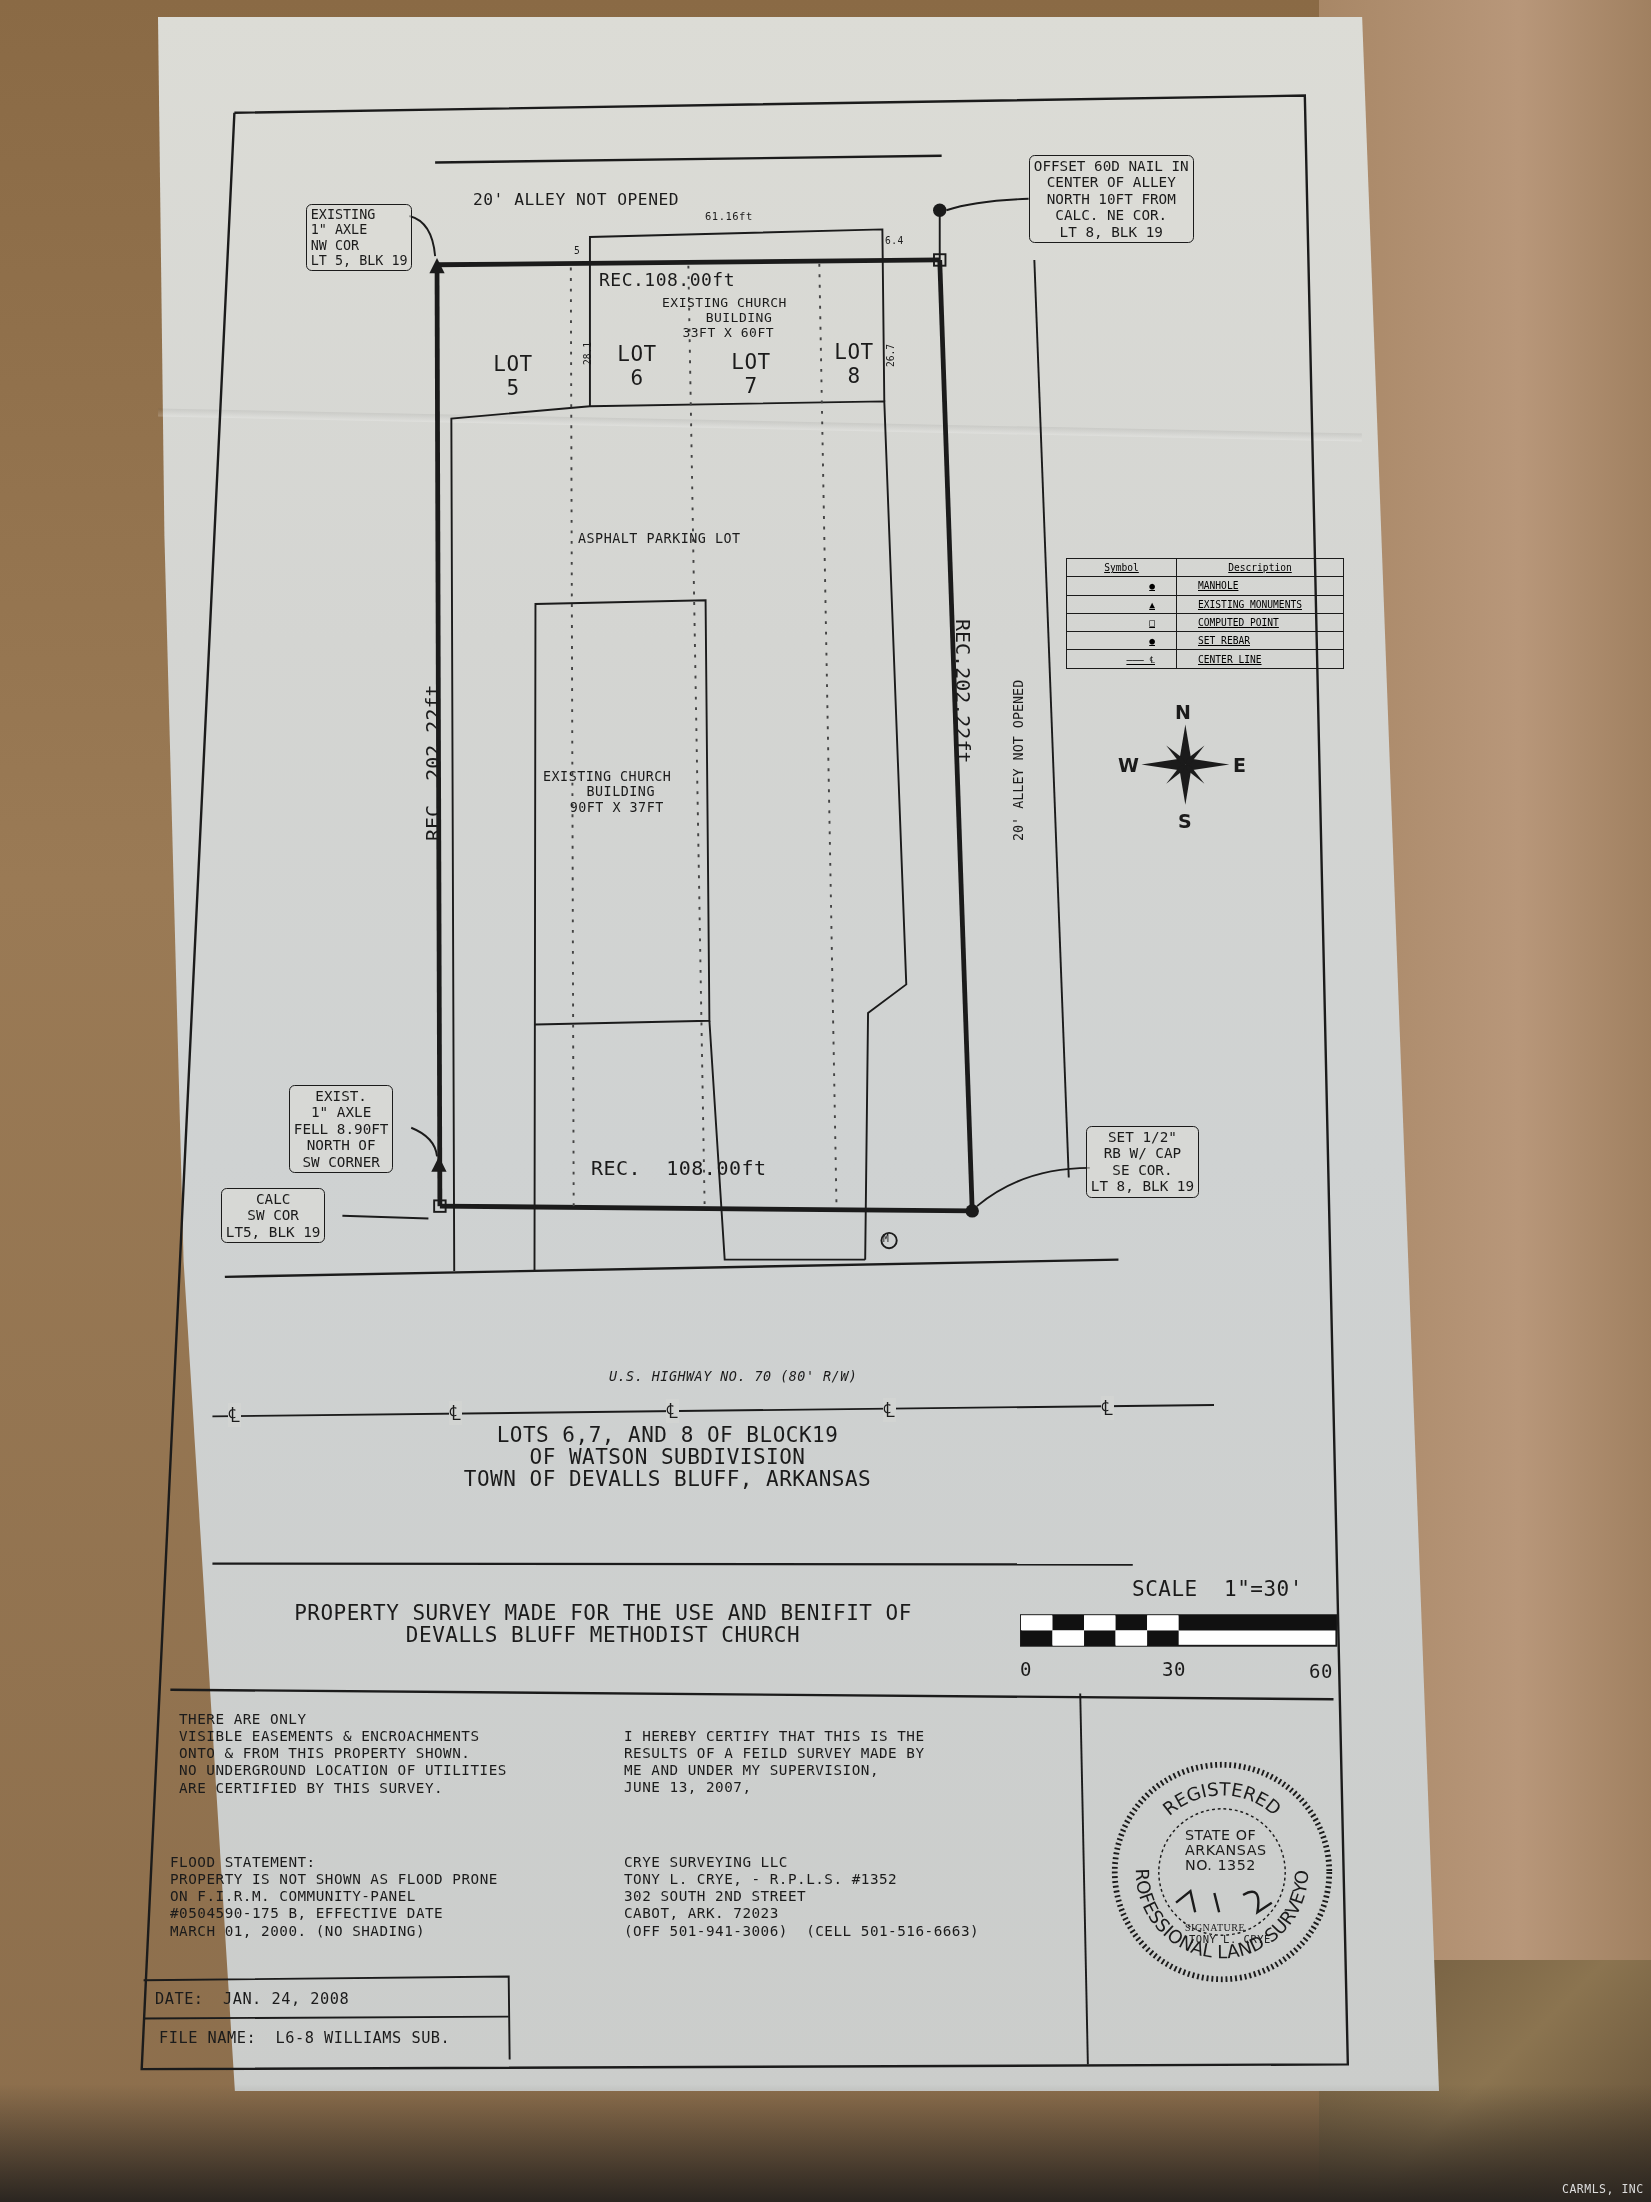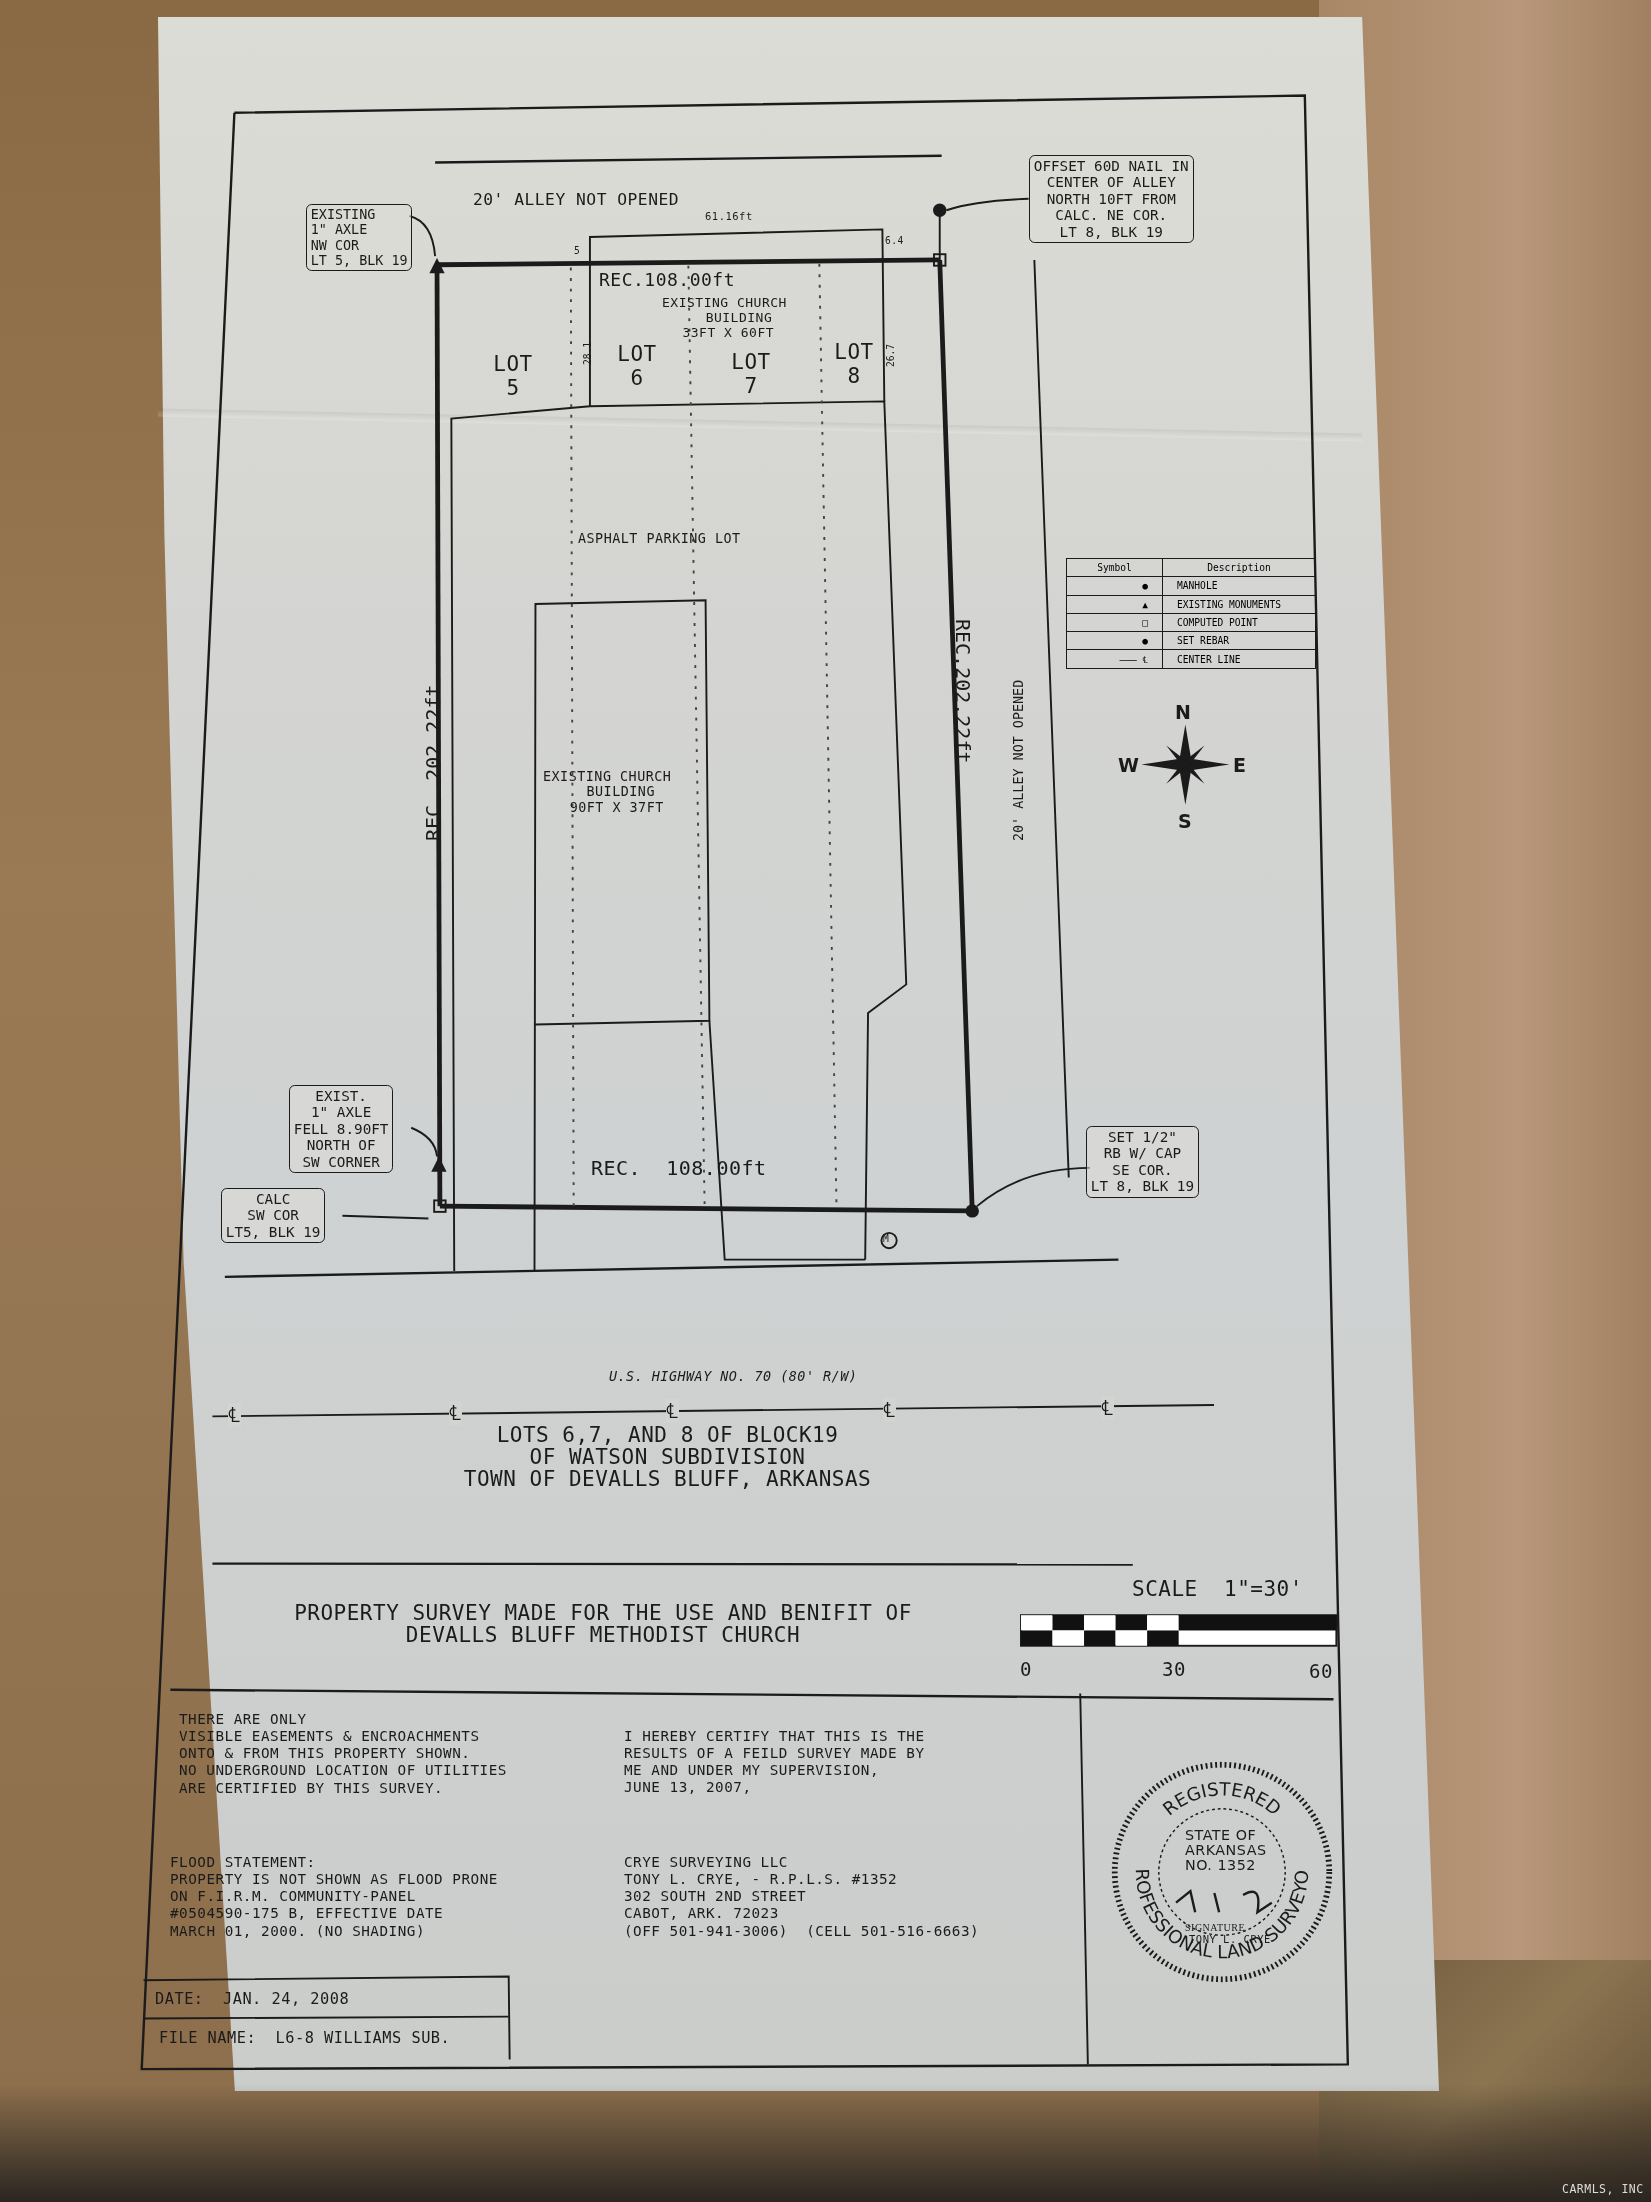--- a/index.html
+++ b/index.html
@@ -28,21 +28,21 @@
       box-shadow: 0 3.8px 19px rgba(0,0,0,.4);
     }
     .fold { position: absolute; left: 158px; top: 421px; width: 1204px; height: 7.6px;
       background: linear-gradient(180deg, rgba(0,0,0,.06), rgba(255,255,255,.2)); transform: rotate(1.2deg); }
     .txt { position: absolute; color: #1b1b1b; white-space: pre; line-height: 1.15; letter-spacing: 0.5px; }
     .box { position: absolute; border: 1.9px solid #1b1b1b; border-radius: 5.7px; background: rgba(220,220,215,.6);
       color: #1b1b1b; font-size: 13.4px; text-align: center; line-height: 1.15; padding: 1.9px 3.8px; white-space: pre; }
     .vtxt { position: absolute; transform-origin: left top; white-space: nowrap; color: #1b1b1b; }
     svg { position: absolute; left: 0; top: 0; }
     .legend { position: absolute; left: 1066px; top: 558px; border: 1.9px solid #1b1b1b; border-collapse: collapse; font-size: 9.6px; }
-    .legend td { border: 1.4px solid #1b1b1b; padding: 1px 14px; height: 15.3px; }
+    .legend td { border: 1.4px solid #1b1b1b; padding: 1px 21px; height: 15.3px; text-decoration: underline; }
     .legend td.sym { width: 67px; text-align: right; }
     .legend td.desc { width: 124px; }
     .seal { position: absolute; left: 1109px; top: 1759px; width: 226px; height: 226px; }
   </style>
 </head>
 <body>
 
 <div class="counter-right"></div>
 <div class="floor"></div>
 <div class="paper"></div>

